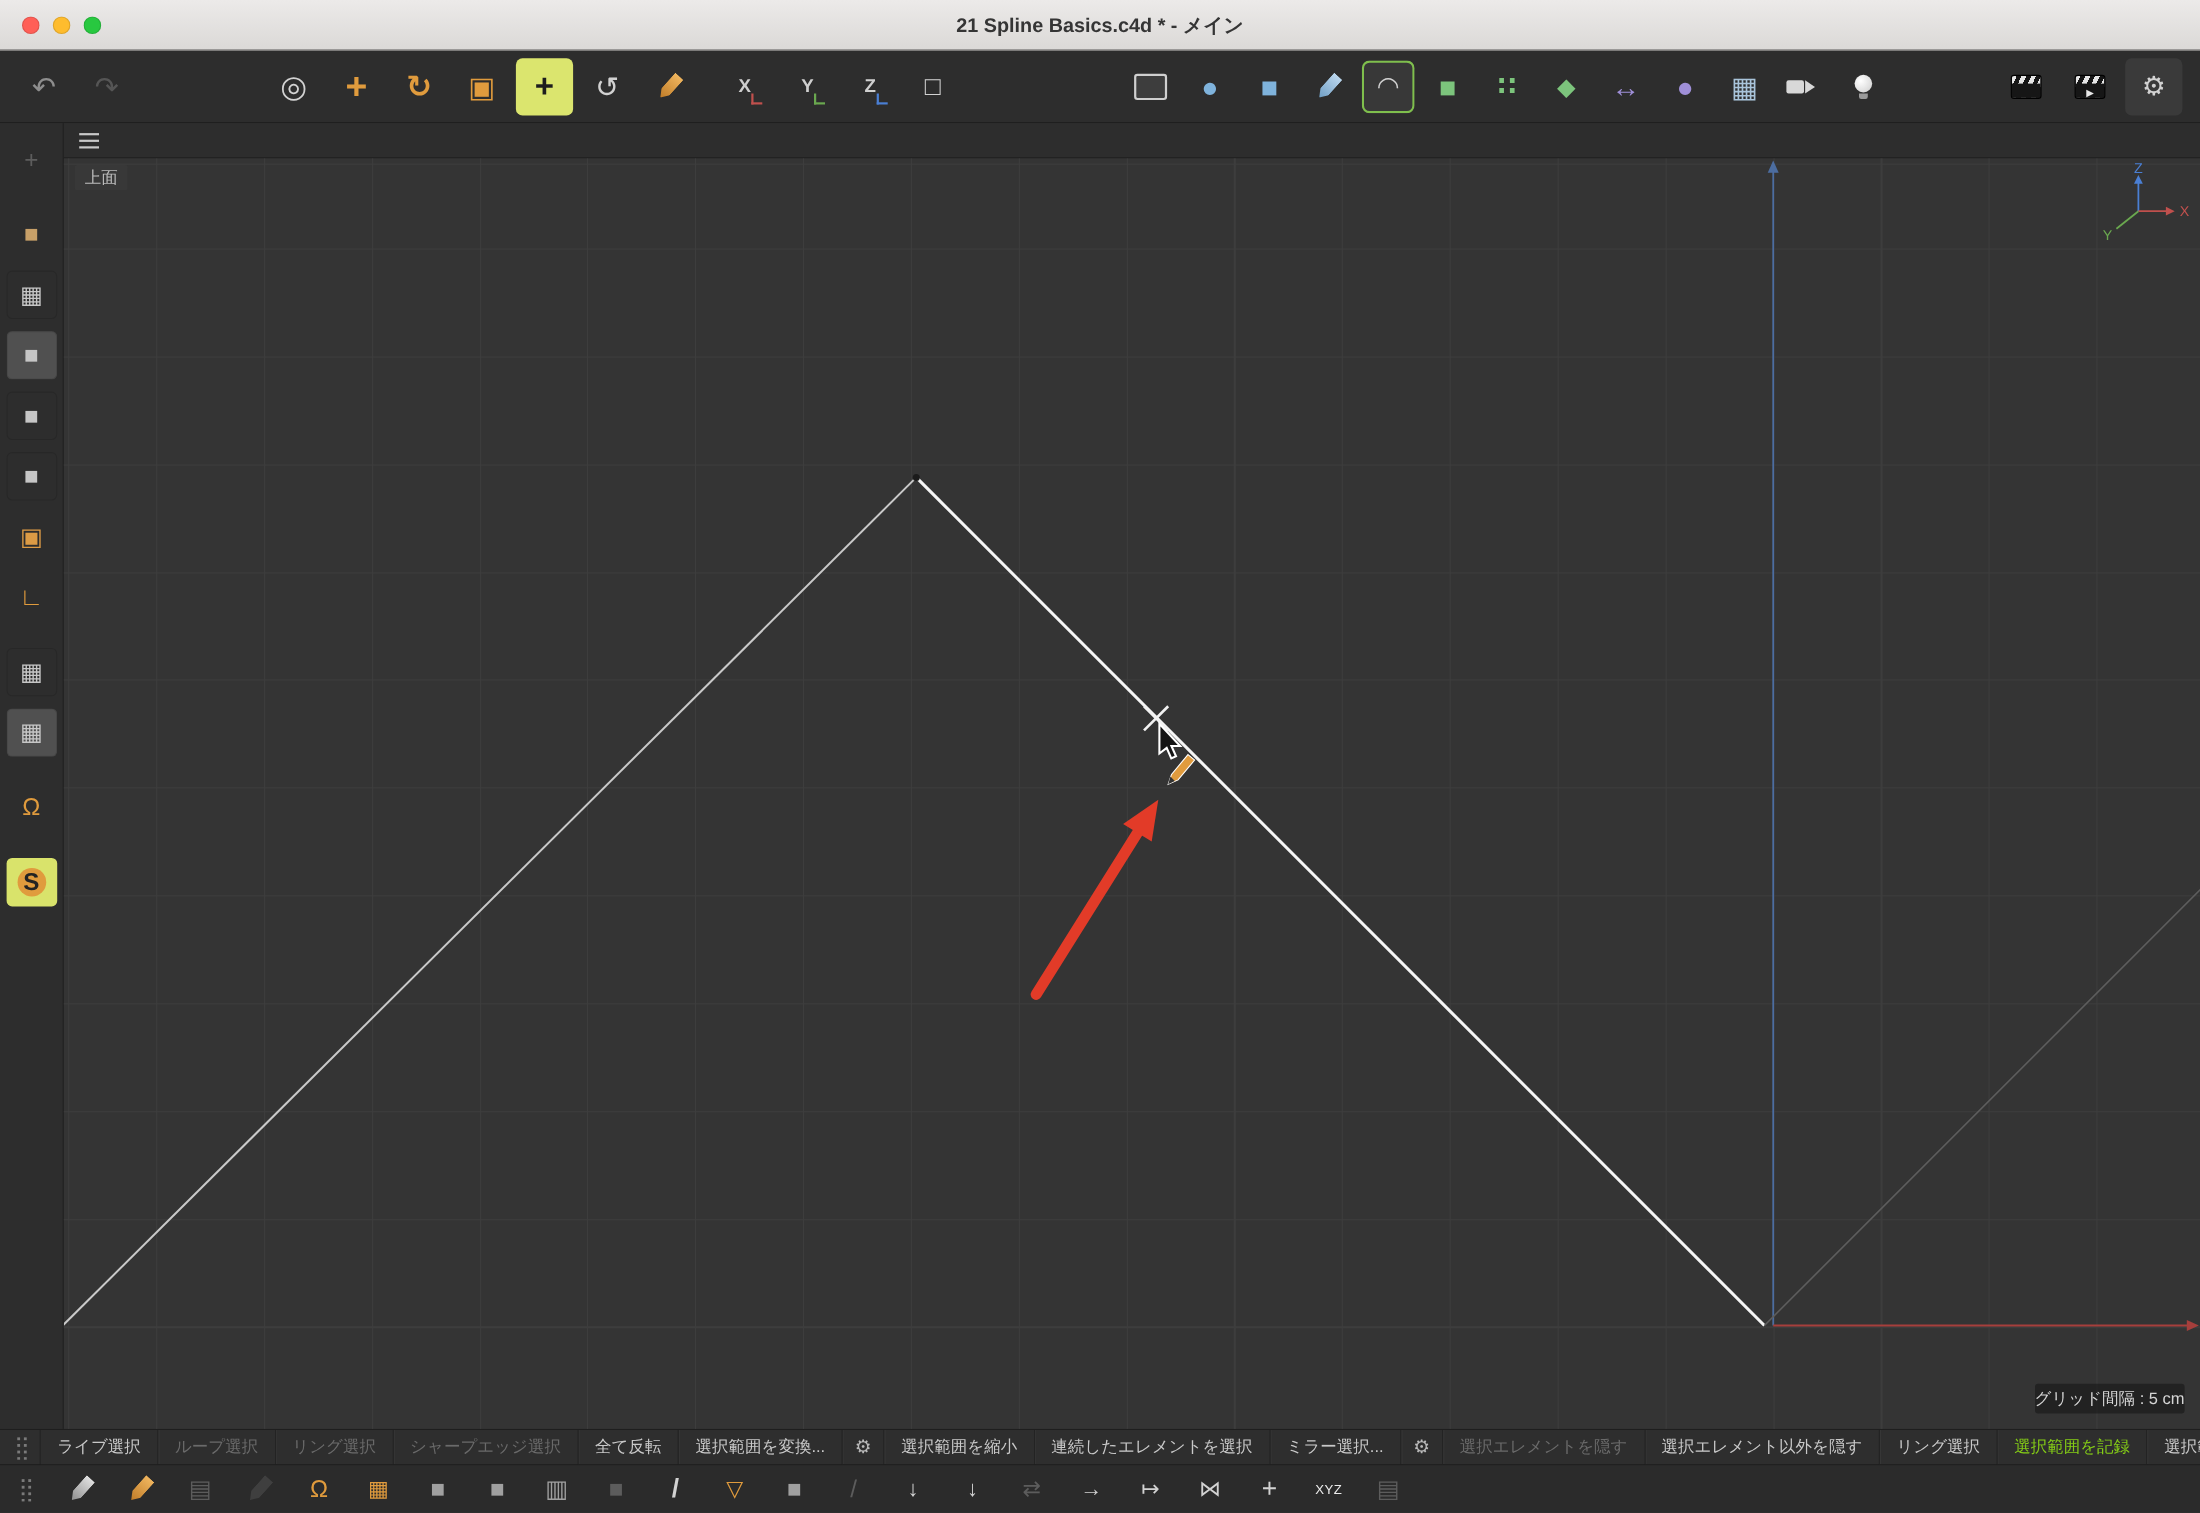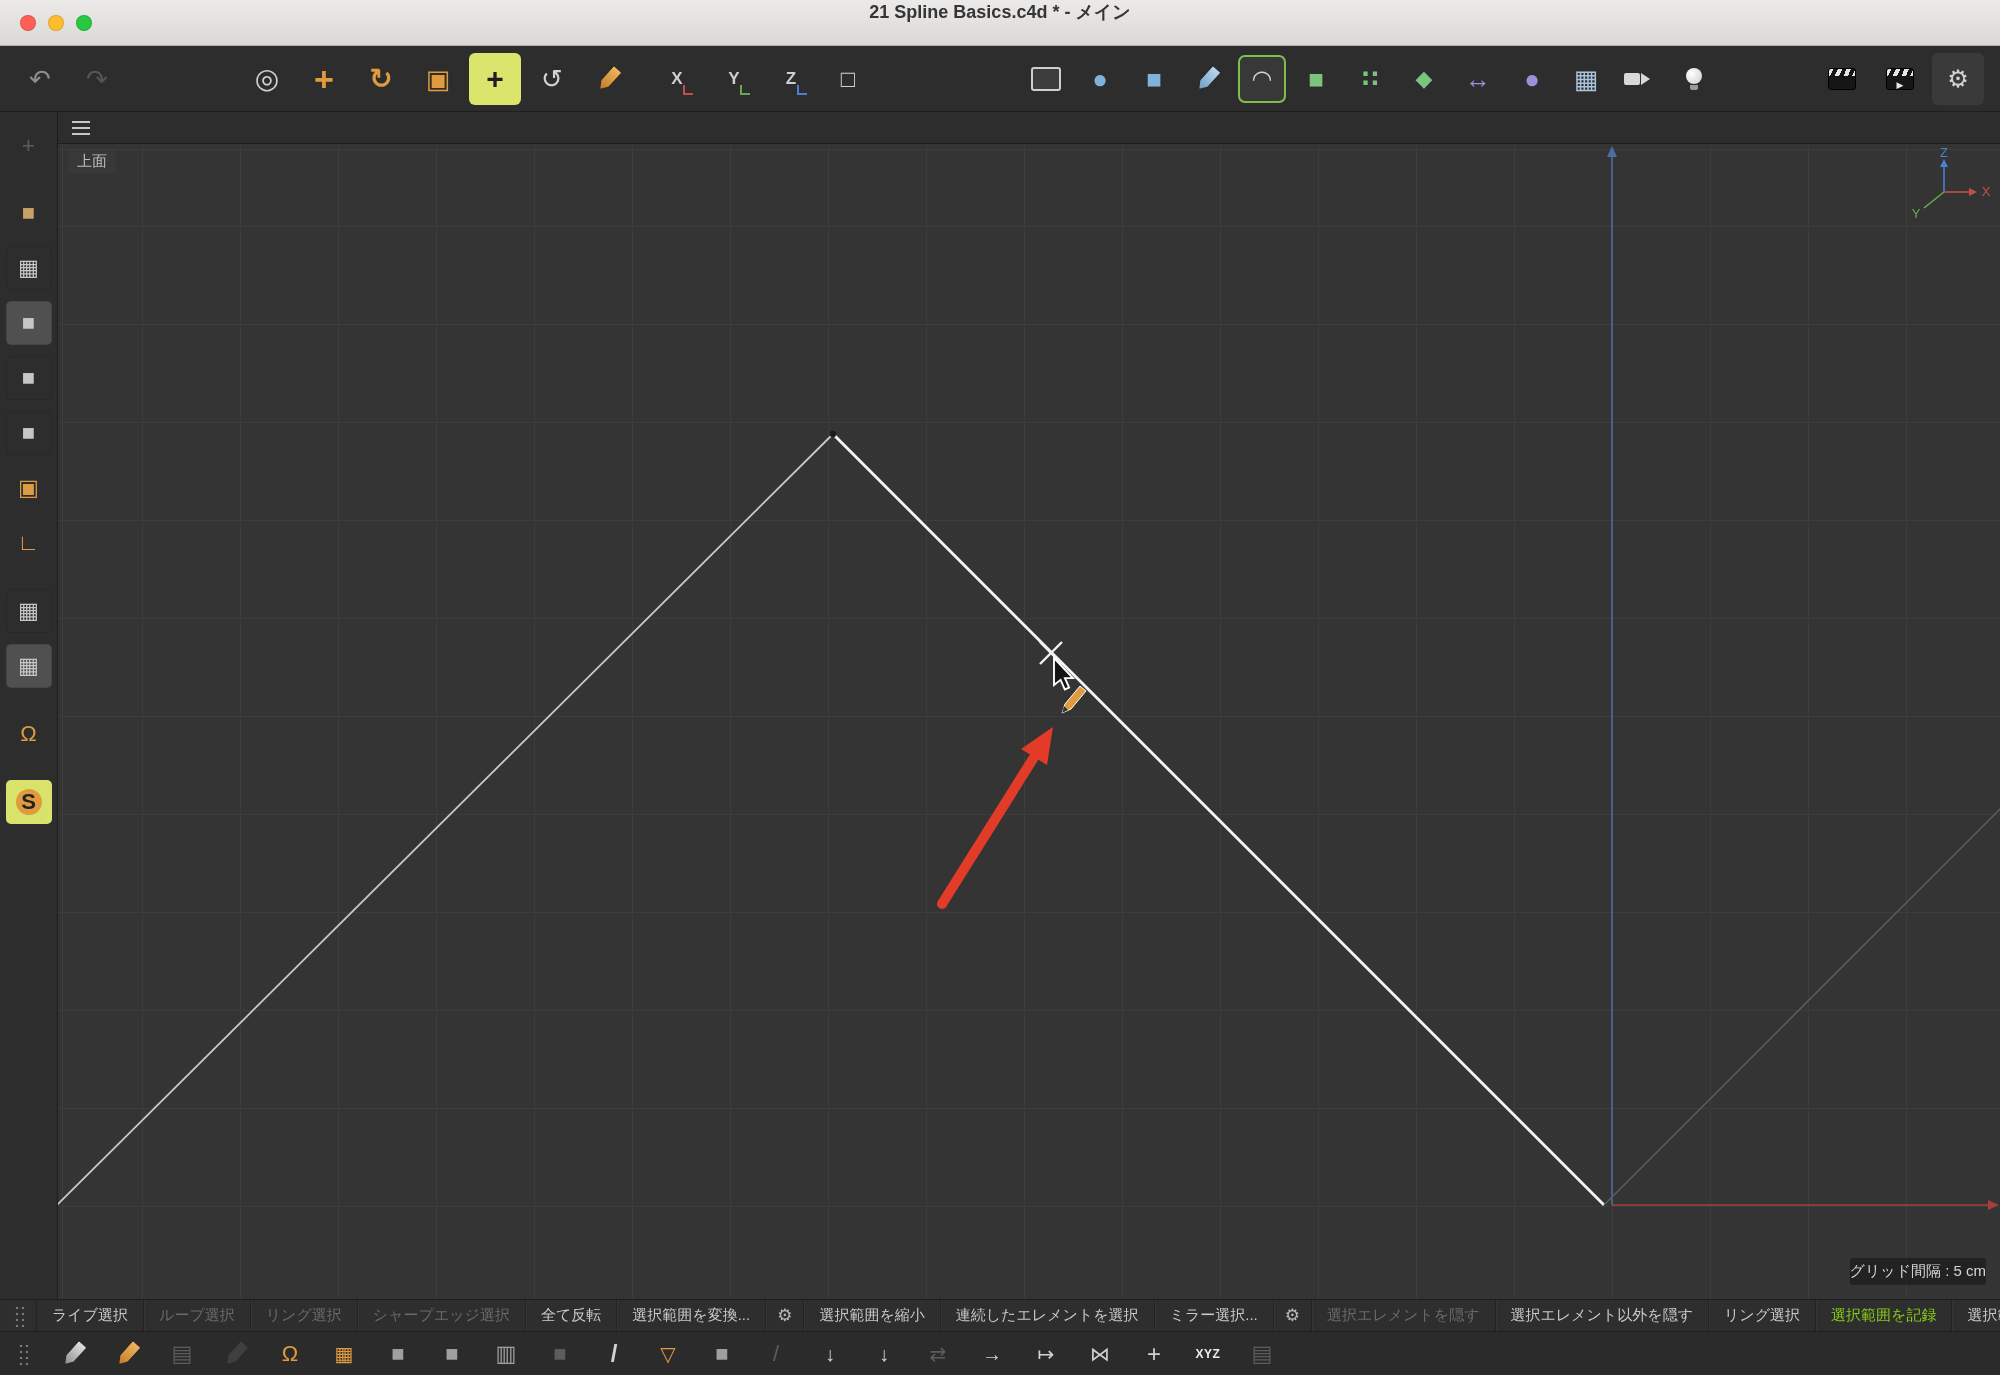--- a/index.html
+++ b/index.html
@@ -1,20 +1,20 @@
 <!DOCTYPE html>
 <html><head>
 <meta charset="utf-8">
 <style>
 *{margin:0;padding:0;box-sizing:border-box}
 html,body{width:2000px;height:1375px;overflow:hidden}
 body{font-family:"Liberation Sans","DejaVu Sans",sans-serif;background:#2d2d2d;position:relative}
 
 
-.titlebar{height:46px;background:linear-gradient(#eceae9,#dbd9d7);border-bottom:1px solid #b2b0ae;display:flex;align-items:flex-start;justify-content:center;position:relative}
+.titlebar{height:46px;background:linear-gradient(#eceae9,#dbd9d7);border-bottom:1px solid #b2b0ae;display:flex;align-items:center;justify-content:center;position:relative}
 .traffic{position:absolute;left:20px;top:15px;display:flex;gap:12px}
 .light{width:16px;height:16px;border-radius:50%;border:1px solid rgba(0,0,0,.12)}
 .light.red{background:#ff5f57}.light.yellow{background:#febc2e}.light.green{background:#28c840}
 .wtitle{font-size:18px;font-weight:bold;color:#353535}
 
 
 .toolbar{height:66px;background:#2d2d2d;border-bottom:1px solid #1e1e1e;display:flex;align-items:center;padding:0 14px}
 .grp{display:flex;align-items:center;gap:5px;flex:none}
 .tb-btn{width:52px;height:52px;display:flex;align-items:center;justify-content:center;border-radius:6px;position:relative;flex:none}
 .grp-create .tb-btn{width:48px;height:48px}
@@ -43,21 +43,21 @@
 .shape-pen.dim::before{background:#5c5c5c}
 .shape-rframe::before{content:"";width:26px;height:20px;border:2px solid #cfcfcf;border-radius:3px;background:#3d3d3d}
 .shape-cam::before{content:"";width:16px;height:12px;background:#d8d8d8;border-radius:2px}
 .shape-cam::after{content:"";width:0;height:0;border:6px solid transparent;border-left:9px solid #d8d8d8;margin-left:1px}
 .shape-bulb{flex-direction:column}
 .shape-bulb::before{content:"";width:16px;height:16px;border-radius:50%;background:radial-gradient(circle at 35% 35%,#ffffff,#cccccc)}
 .shape-bulb::after{content:"";width:8px;height:5px;background:#9a9a9a;border-radius:0 0 2px 2px;margin-top:1px}
 .shape-clap::before{content:"";width:26px;height:20px;border-radius:3px;border:1px solid #000;background:linear-gradient(#161616,#161616) 0 100%/100% 13px no-repeat,repeating-linear-gradient(115deg,#e6e6e6 0 4px,#161616 4px 8px)}
 .shape-clap.play::after{content:"▶";position:absolute;color:#e8e8e8;font-size:9px;bottom:15px}
 .s-circle .g{width:26px;height:26px;border-radius:50%;background:#e09b3d;color:#232323;font-weight:bold;font-size:16px;display:flex;align-items:center;justify-content:center}
-.xyz .g{font-size:12px;font-weight:bold;color:#ececec;letter-spacing:.5px}
+.xyz .g{font-size:12px;font-weight:normal;color:#ececec;letter-spacing:.5px}
 
 
 .main{display:flex;height:1187px}
 .sidebar{width:58px;background:#2d2d2d;border-right:1px solid #1e1e1e;display:flex;flex-direction:column;align-items:center;gap:11px;padding-top:12px;flex:none}
 .sb-btn{width:46px;height:44px;display:flex;align-items:center;justify-content:center;border-radius:5px;flex:none;position:relative}
 .sb-btn .g{font-size:22px}
 .cube.tan .g{color:#c8a068}.cube.light .g{color:#c6c6c6}.cube.orange .g{color:#dc9b45}
 .sb-btn.active{background:#505050}
 .sb-btn.active-lime{background:#d9e36b}
 .mt1{margin-top:12px}.mt2{margin-top:13px}

